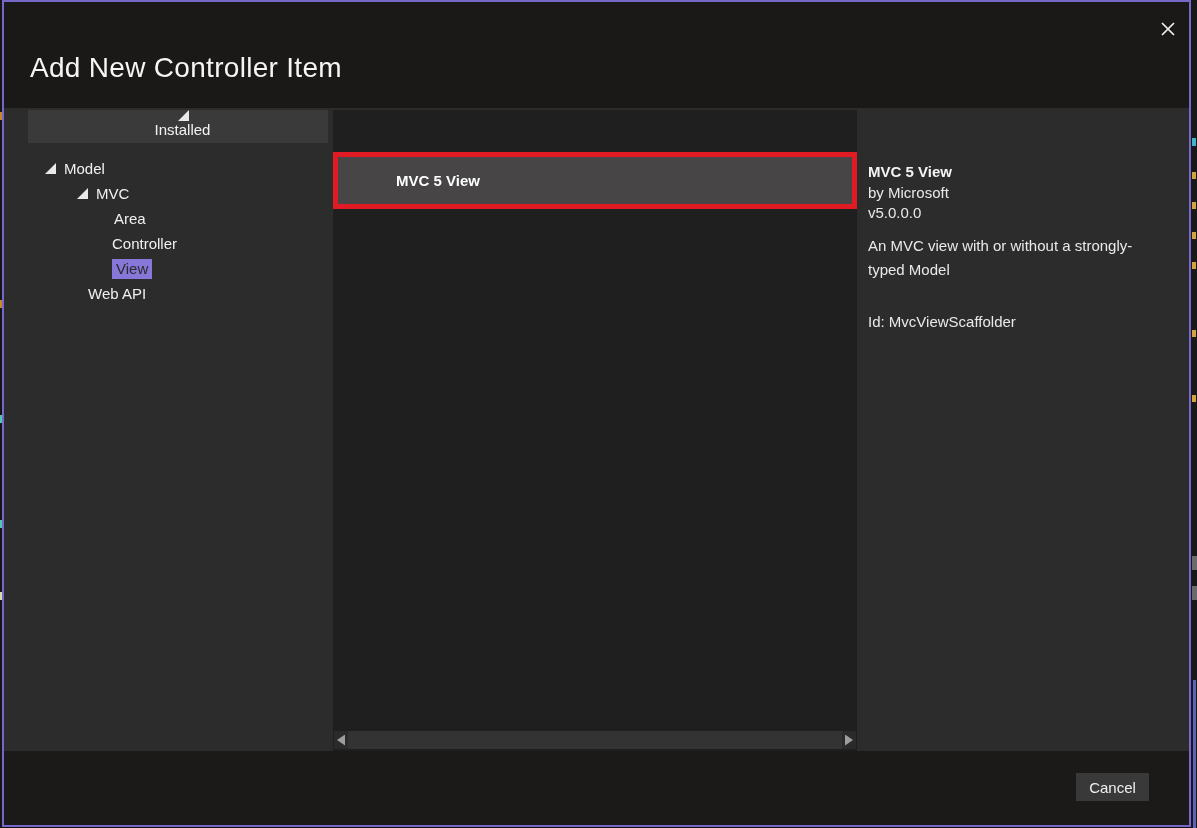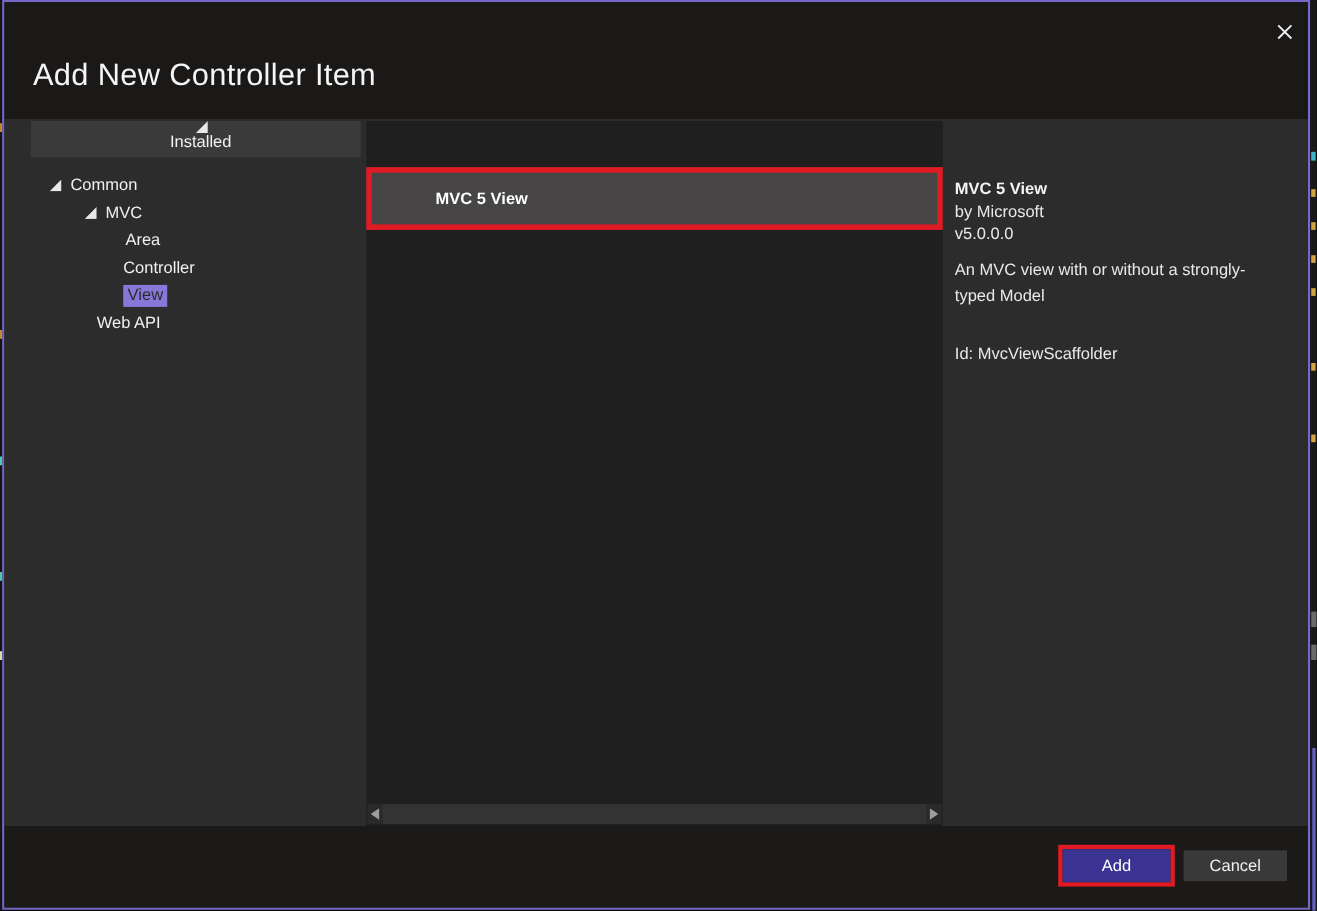--- a/index.html
+++ b/index.html
@@ -69,21 +69,21 @@
   .d-version{position:absolute;left:0;top:96px;white-space:nowrap;}
   .d-desc{position:absolute;left:0;top:126px;width:286px;line-height:24px;}
   .d-id{position:absolute;left:0;top:185px;white-space:nowrap;margin-top:20px;}
 
   
   .footer{position:absolute;left:0;top:749px;width:1185px;height:74px;background:#1b1a19;}
   .add-annotation{position:absolute;left:958px;top:17px;width:106px;height:38px;
     border:4px solid var(--annotation-red);background:var(--add-button-purple);}
   .add-btn{width:100%;height:100%;background:var(--add-button-purple);border:none;
     color:#ffffff;font-size:15px;font-family:"Liberation Sans",sans-serif;cursor:pointer;}
-  .cancel-btn{position:absolute;left:1072px;top:22px;width:94px;height:28px;background:#3a3939;
+  .cancel-btn{position:absolute;left:1072px;top:22px;width:73px;height:28px;background:#3a3939;
     border:none;color:#efefef;font-size:15px;font-family:"Liberation Sans",sans-serif;cursor:pointer;}
 </style>
 </head>
 <body>
 
 <div class="page">
 
   <div class="edge-strip left">
     <div class="speck" style="left:0;top:112px;width:2px;height:8px;background:#c8882a;"></div>
     <div class="speck" style="left:0;top:300px;width:2px;height:8px;background:#c8882a;"></div>
@@ -119,21 +119,21 @@
 
     <div class="content">
 
       <div>
         <div class="tree-header">
           <span class="tri"></span>
           <span class="lbl">Installed</span>
         </div>
         <div class="tree-row row-common">
           <span class="tri"></span>
-          <span class="lbl">Common</span>
+          <span class="lbl">Model</span>
         </div>
         <div class="tree-row row-mvc">
           <span class="tri"></span>
           <span class="lbl">MVC</span>
         </div>
         <div class="tree-row row-area">
           <span class="lbl">Area</span>
         </div>
         <div class="tree-row row-controller">
           <span class="lbl">Controller</span>
@@ -167,20 +167,17 @@
         <div class="d-title">MVC 5 View</div>
         <div class="d-author">by Microsoft</div>
         <div class="d-version">v5.0.0.0</div>
         <div class="d-desc">An MVC view with or without a strongly-typed Model</div>
         <div class="d-id">Id: MvcViewScaffolder</div>
       </div>
 
     </div>
 
     <div class="footer">
-      <div class="add-annotation">
-        <button class="add-btn">Add</button>
-      </div>
       <button class="cancel-btn">Cancel</button>
     </div>
 
   </div>
 </div>
 
 </body></html>

